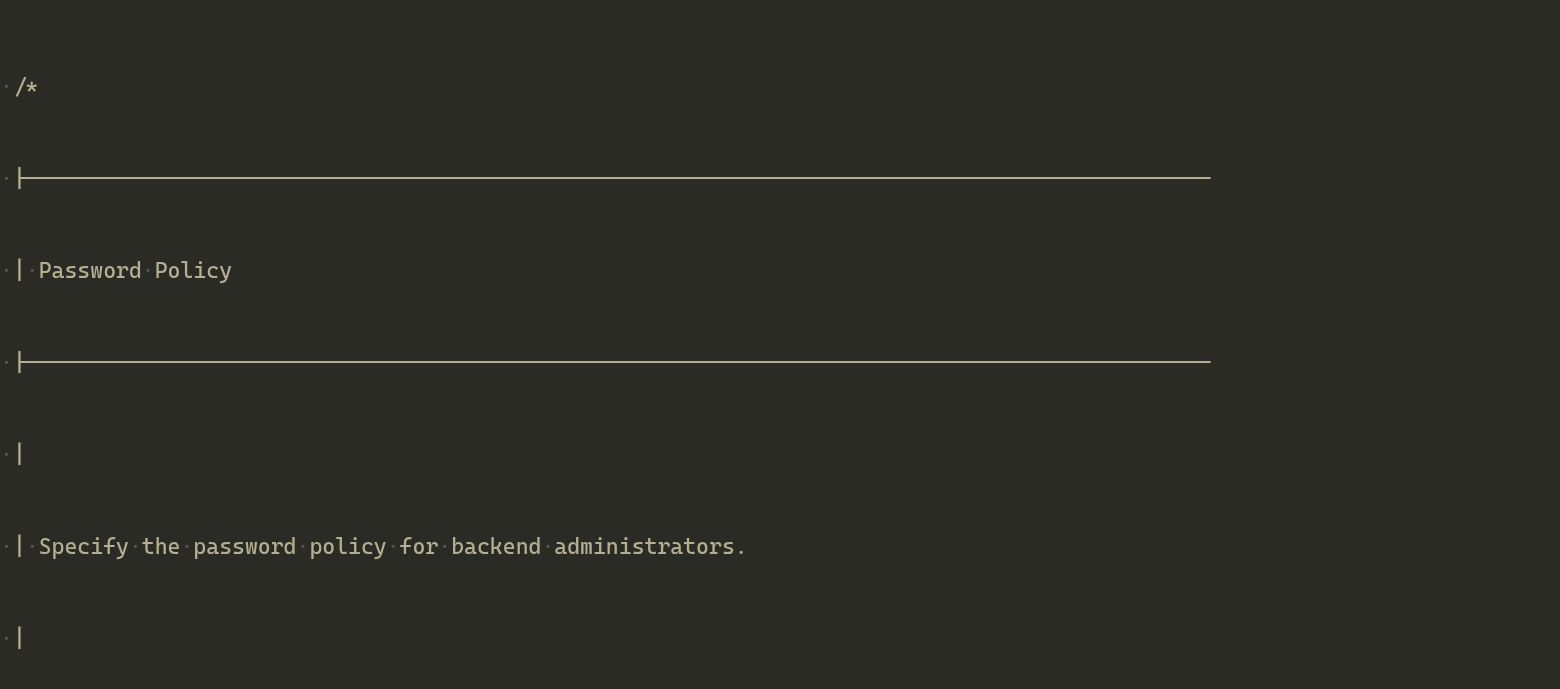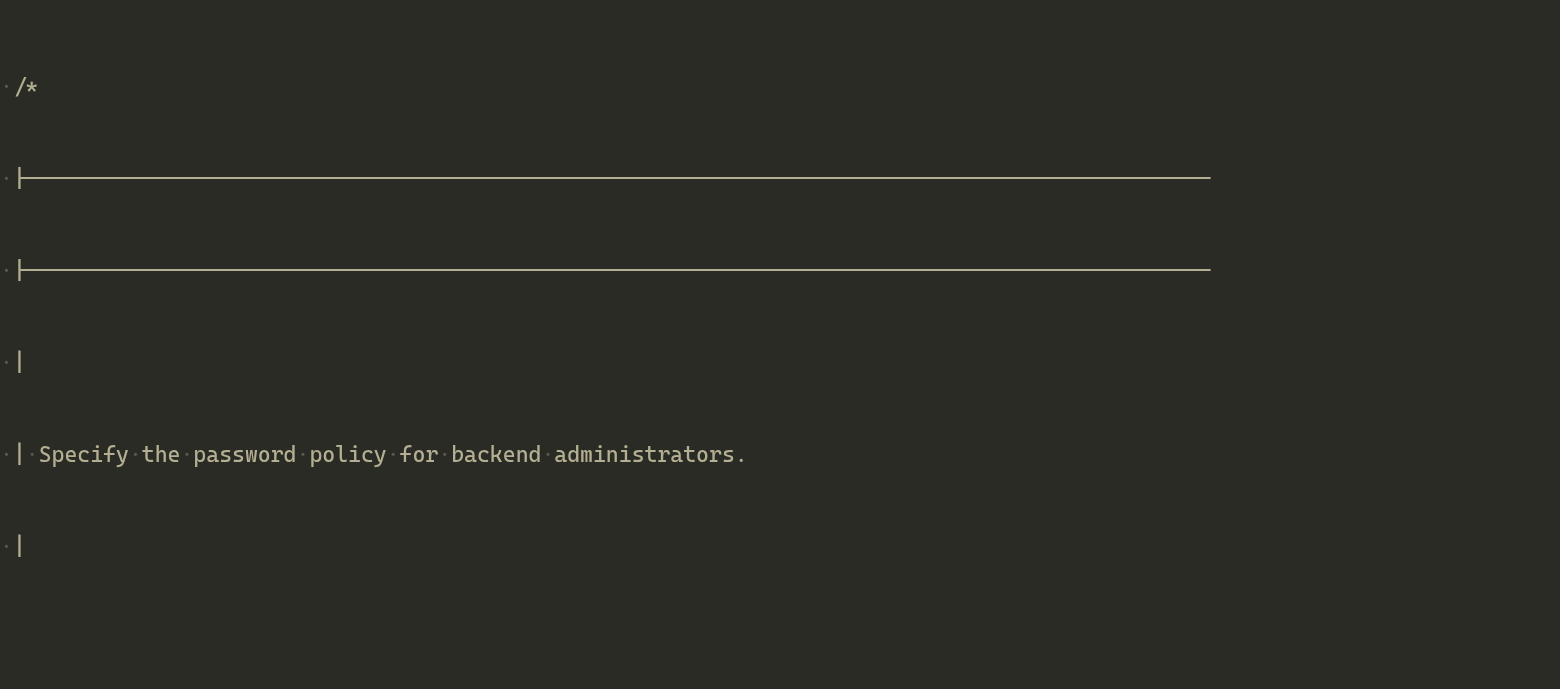--- a/index.html
+++ b/index.html
@@ -28,20 +28,21 @@
   .ws-dot {
     color: #5a594d;
   }
 </style>
 </head>
 <body>
 
 <div class="editor">
 <span class="line"><span class="ws-dot">·</span><span class="comment">/*</span></span>
 <span class="line"><span class="ws-dot">·</span><span class="comment">|</span><span class="comment">--------------------------------------------------------------------------------------------</span></span>
+<span class="line"><span class="ws-dot">·</span><span class="comment">|</span><span class="ws-dot">·</span><span class="comment">Password</span><span class="ws-dot">·</span><span class="comment">Policy</span></span>
 <span class="line"><span class="ws-dot">·</span><span class="comment">|</span><span class="comment">--------------------------------------------------------------------------------------------</span></span>
 <span class="line"><span class="ws-dot">·</span><span class="comment">|</span></span>
 <span class="line"><span class="ws-dot">·</span><span class="comment">|</span><span class="ws-dot">·</span><span class="comment">Specify</span><span class="ws-dot">·</span><span class="comment">the</span><span class="ws-dot">·</span><span class="comment">password</span><span class="ws-dot">·</span><span class="comment">policy</span><span class="ws-dot">·</span><span class="comment">for</span><span class="ws-dot">·</span><span class="comment">backend</span><span class="ws-dot">·</span><span class="comment">administrators.</span></span>
 <span class="line"><span class="ws-dot">·</span><span class="comment">|</span></span>
 
 
 
 
 
 

